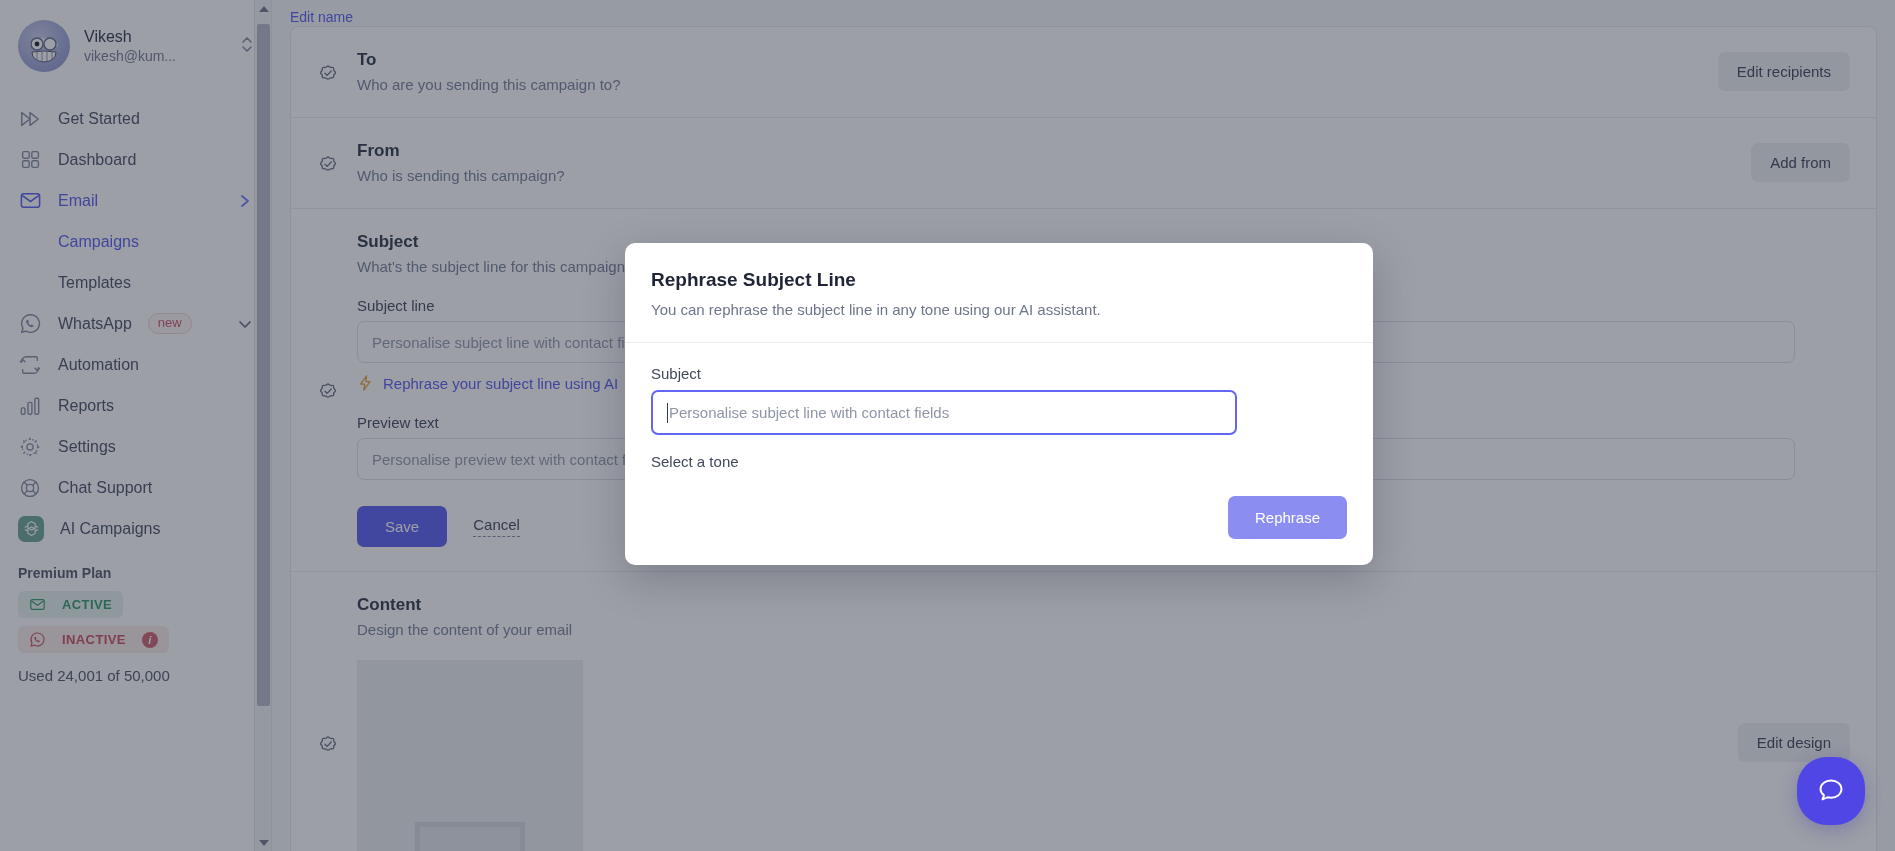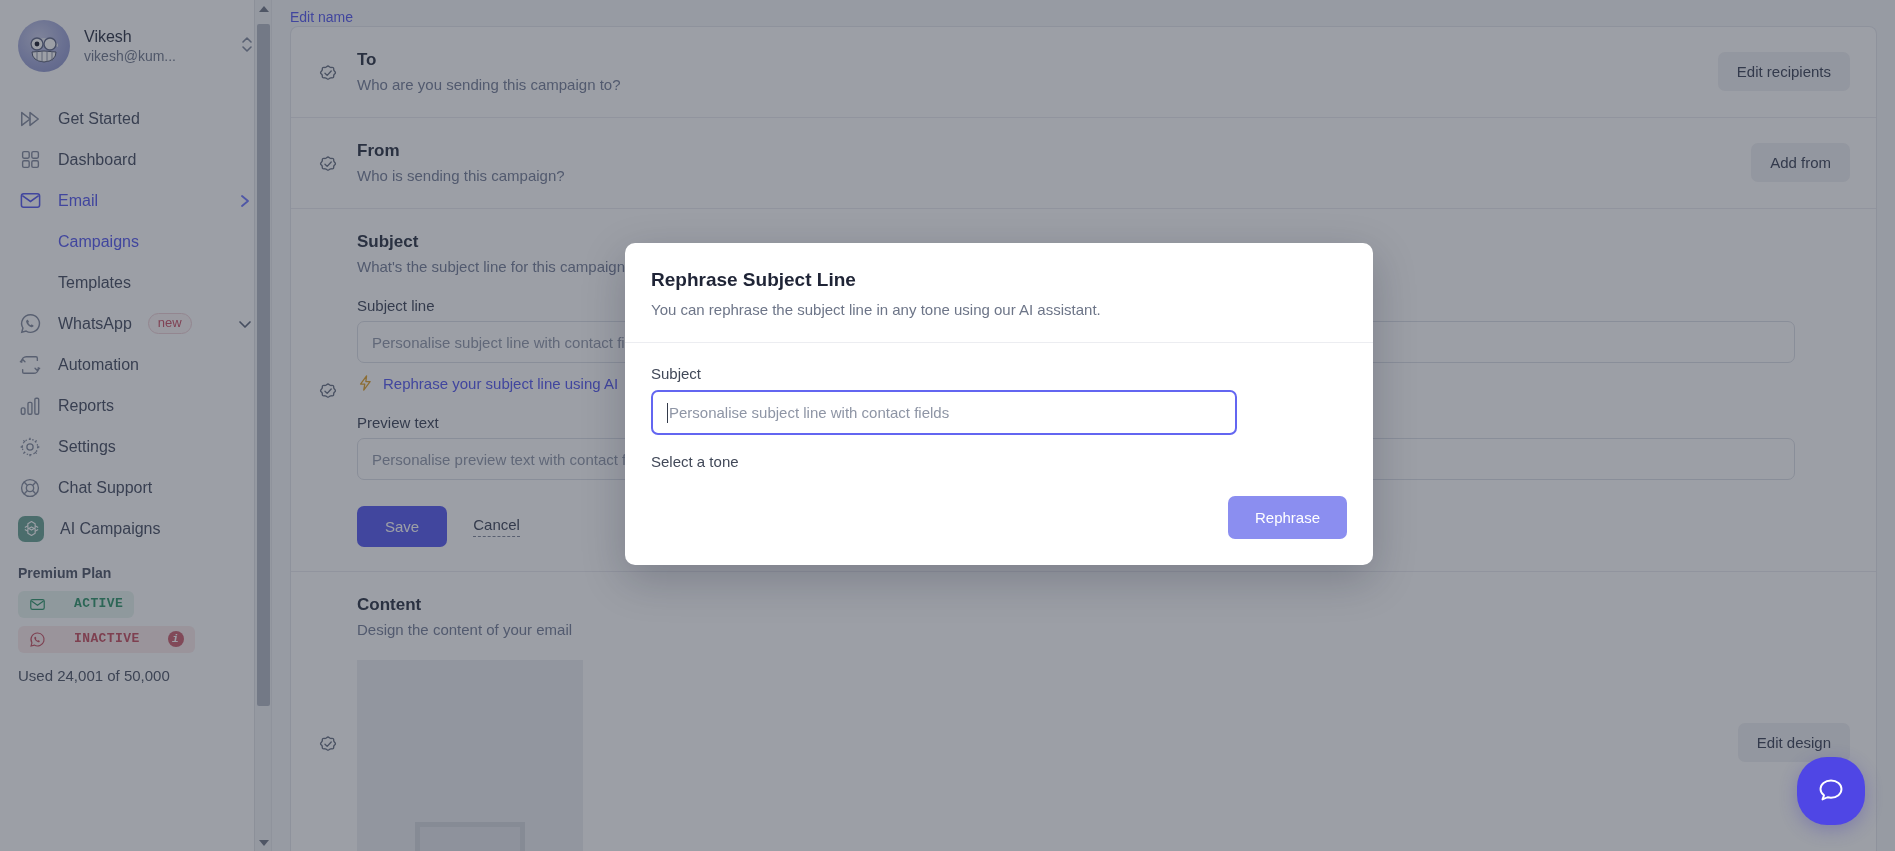--- a/index.html
+++ b/index.html
@@ -65,23 +65,23 @@
     background: #fdf6f7;
   }
   .ai-chip {
     width: 26px; height: 26px; border-radius: 7px;
     background: #74aa9c; display: flex; align-items: center; justify-content: center;
     flex: 0 0 26px;
   }
   .plan-block { padding: 16px 18px 0; }
   .plan-title { font-size: 14px; color: #5c6373; font-weight: 600; margin-bottom: 10px; }
   .pill {
-    display: inline-flex; align-items: flex-start; gap: 28px;
+    display: inline-flex; align-items: center; gap: 16px;
     font-size: 13px; letter-spacing: .4px; font-weight: 600;
-    border-radius: 6px; padding: 5px 11px; margin-bottom: 8px; font-family: Liberation Mono, monospace;
+    border-radius: 6px; padding: 5px 11px; margin-bottom: 8px;
   }
   .pill.active { background: #e9f5ef; color: #3f9d76; }
   .pill.inactive { background: #fbeced; color: #cb5c6c; }
   .pill .dot-i {
     width: 16px; height: 16px; border-radius: 50%;
     background: #d06b79; color: #fff; font-size: 11px;
     display: inline-flex; align-items: center; justify-content: center;
     font-style: italic; font-weight: 700;
   }
   .used-line { font-size: 15px; color: #5c6373; padding: 6px 18px 0; white-space: nowrap; }

